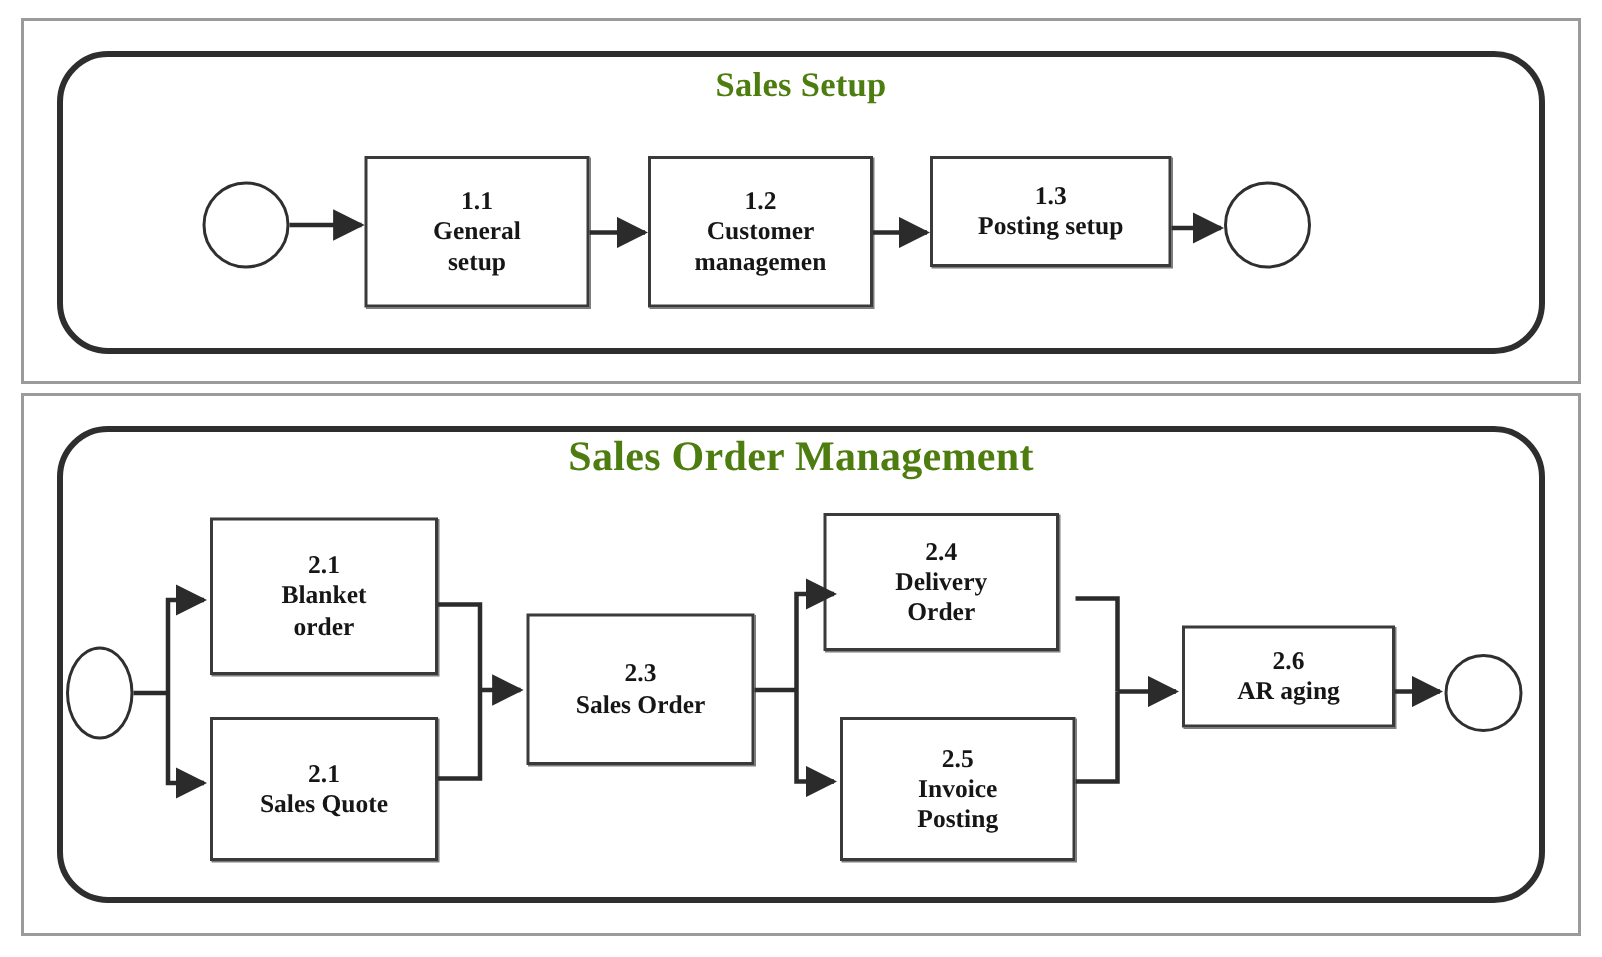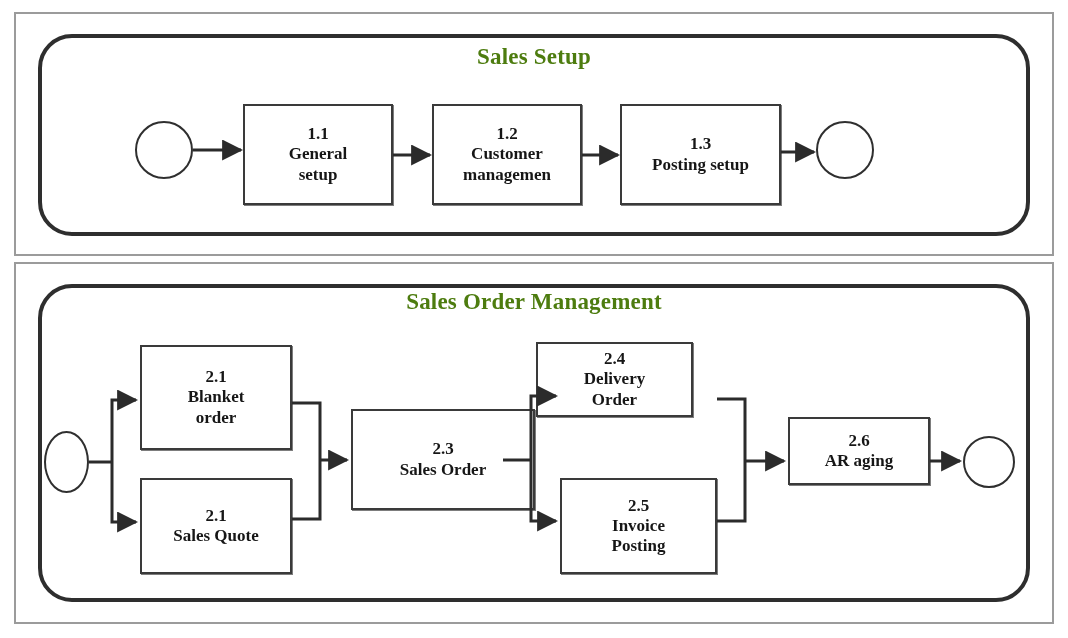--- a/index.html
+++ b/index.html
@@ -42,21 +42,21 @@
   .pool-title {
     position: absolute;
     left: 0;
     right: 0;
     text-align: center;
     font-weight: bold;
     color: #4d7c0f;
     letter-spacing: 0.2px;
   }
   #title-setup  { top: 44px;  font-size: 23px; }
-  #title-orders { top: 289px; font-size: 23px; }
+  #title-orders { top: 289px; font-size: 28px; }
 
   
   .wires {
     position: absolute;
     left: 0; top: 0;
     width: 1068px;
     height: 638px;
     pointer-events: none;
   }
 
@@ -105,21 +105,21 @@
     <span class="name">General</span>
     <span class="name">setup</span>
   </div>
 
   <div class="task" style="left:432px; top:104px; width:150px; height:101px;font-family:Liberation Serif, serif;">
     <span class="num">1.2</span>
     <span class="name">Customer</span>
     <span class="name">managemen</span>
   </div>
 
-  <div class="task" style="left:620px; top:104px; width:161px; height:101px;">
+  <div class="task" style="left:620px; top:104px; width:161px; height:74px;">
     <span class="num">1.3</span>
     <span class="name">Posting setup</span>
   </div>
 
   <div class="event" style="left:816px; top:121px; width:58px; height:58px;"></div>
 
   <div class="frame" id="frame-orders"></div>
   <div class="pool" id="pool-orders"></div>
   <div class="pool-title" id="title-orders">Sales Order Management</div>
 
@@ -129,26 +129,26 @@
     <span class="num">2.1</span>
     <span class="name">Blanket</span>
     <span class="name">order</span>
   </div>
 
   <div class="task" style="left:140px; top:478px; width:152px; height:96px;">
     <span class="num">2.1</span>
     <span class="name">Sales Quote</span>
   </div>
 
-  <div class="task" style="left:351px; top:409px; width:184px; height:101px;">
+  <div class="task" style="left:351px; top:409px; width:152px; height:101px;">
     <span class="num">2.3</span>
     <span class="name">Sales Order</span>
   </div>
 
-  <div class="task" style="left:536px; top:342px; width:157px; height:75px;">
+  <div class="task" style="left:549px; top:342px; width:157px; height:92px;">
     <span class="num">2.4</span>
     <span class="name">Delivery</span>
     <span class="name">Order</span>
   </div>
 
   <div class="task" style="left:560px; top:478px; width:157px; height:96px;">
     <span class="num">2.5</span>
     <span class="name">Invoice</span>
     <span class="name">Posting</span>
   </div>

